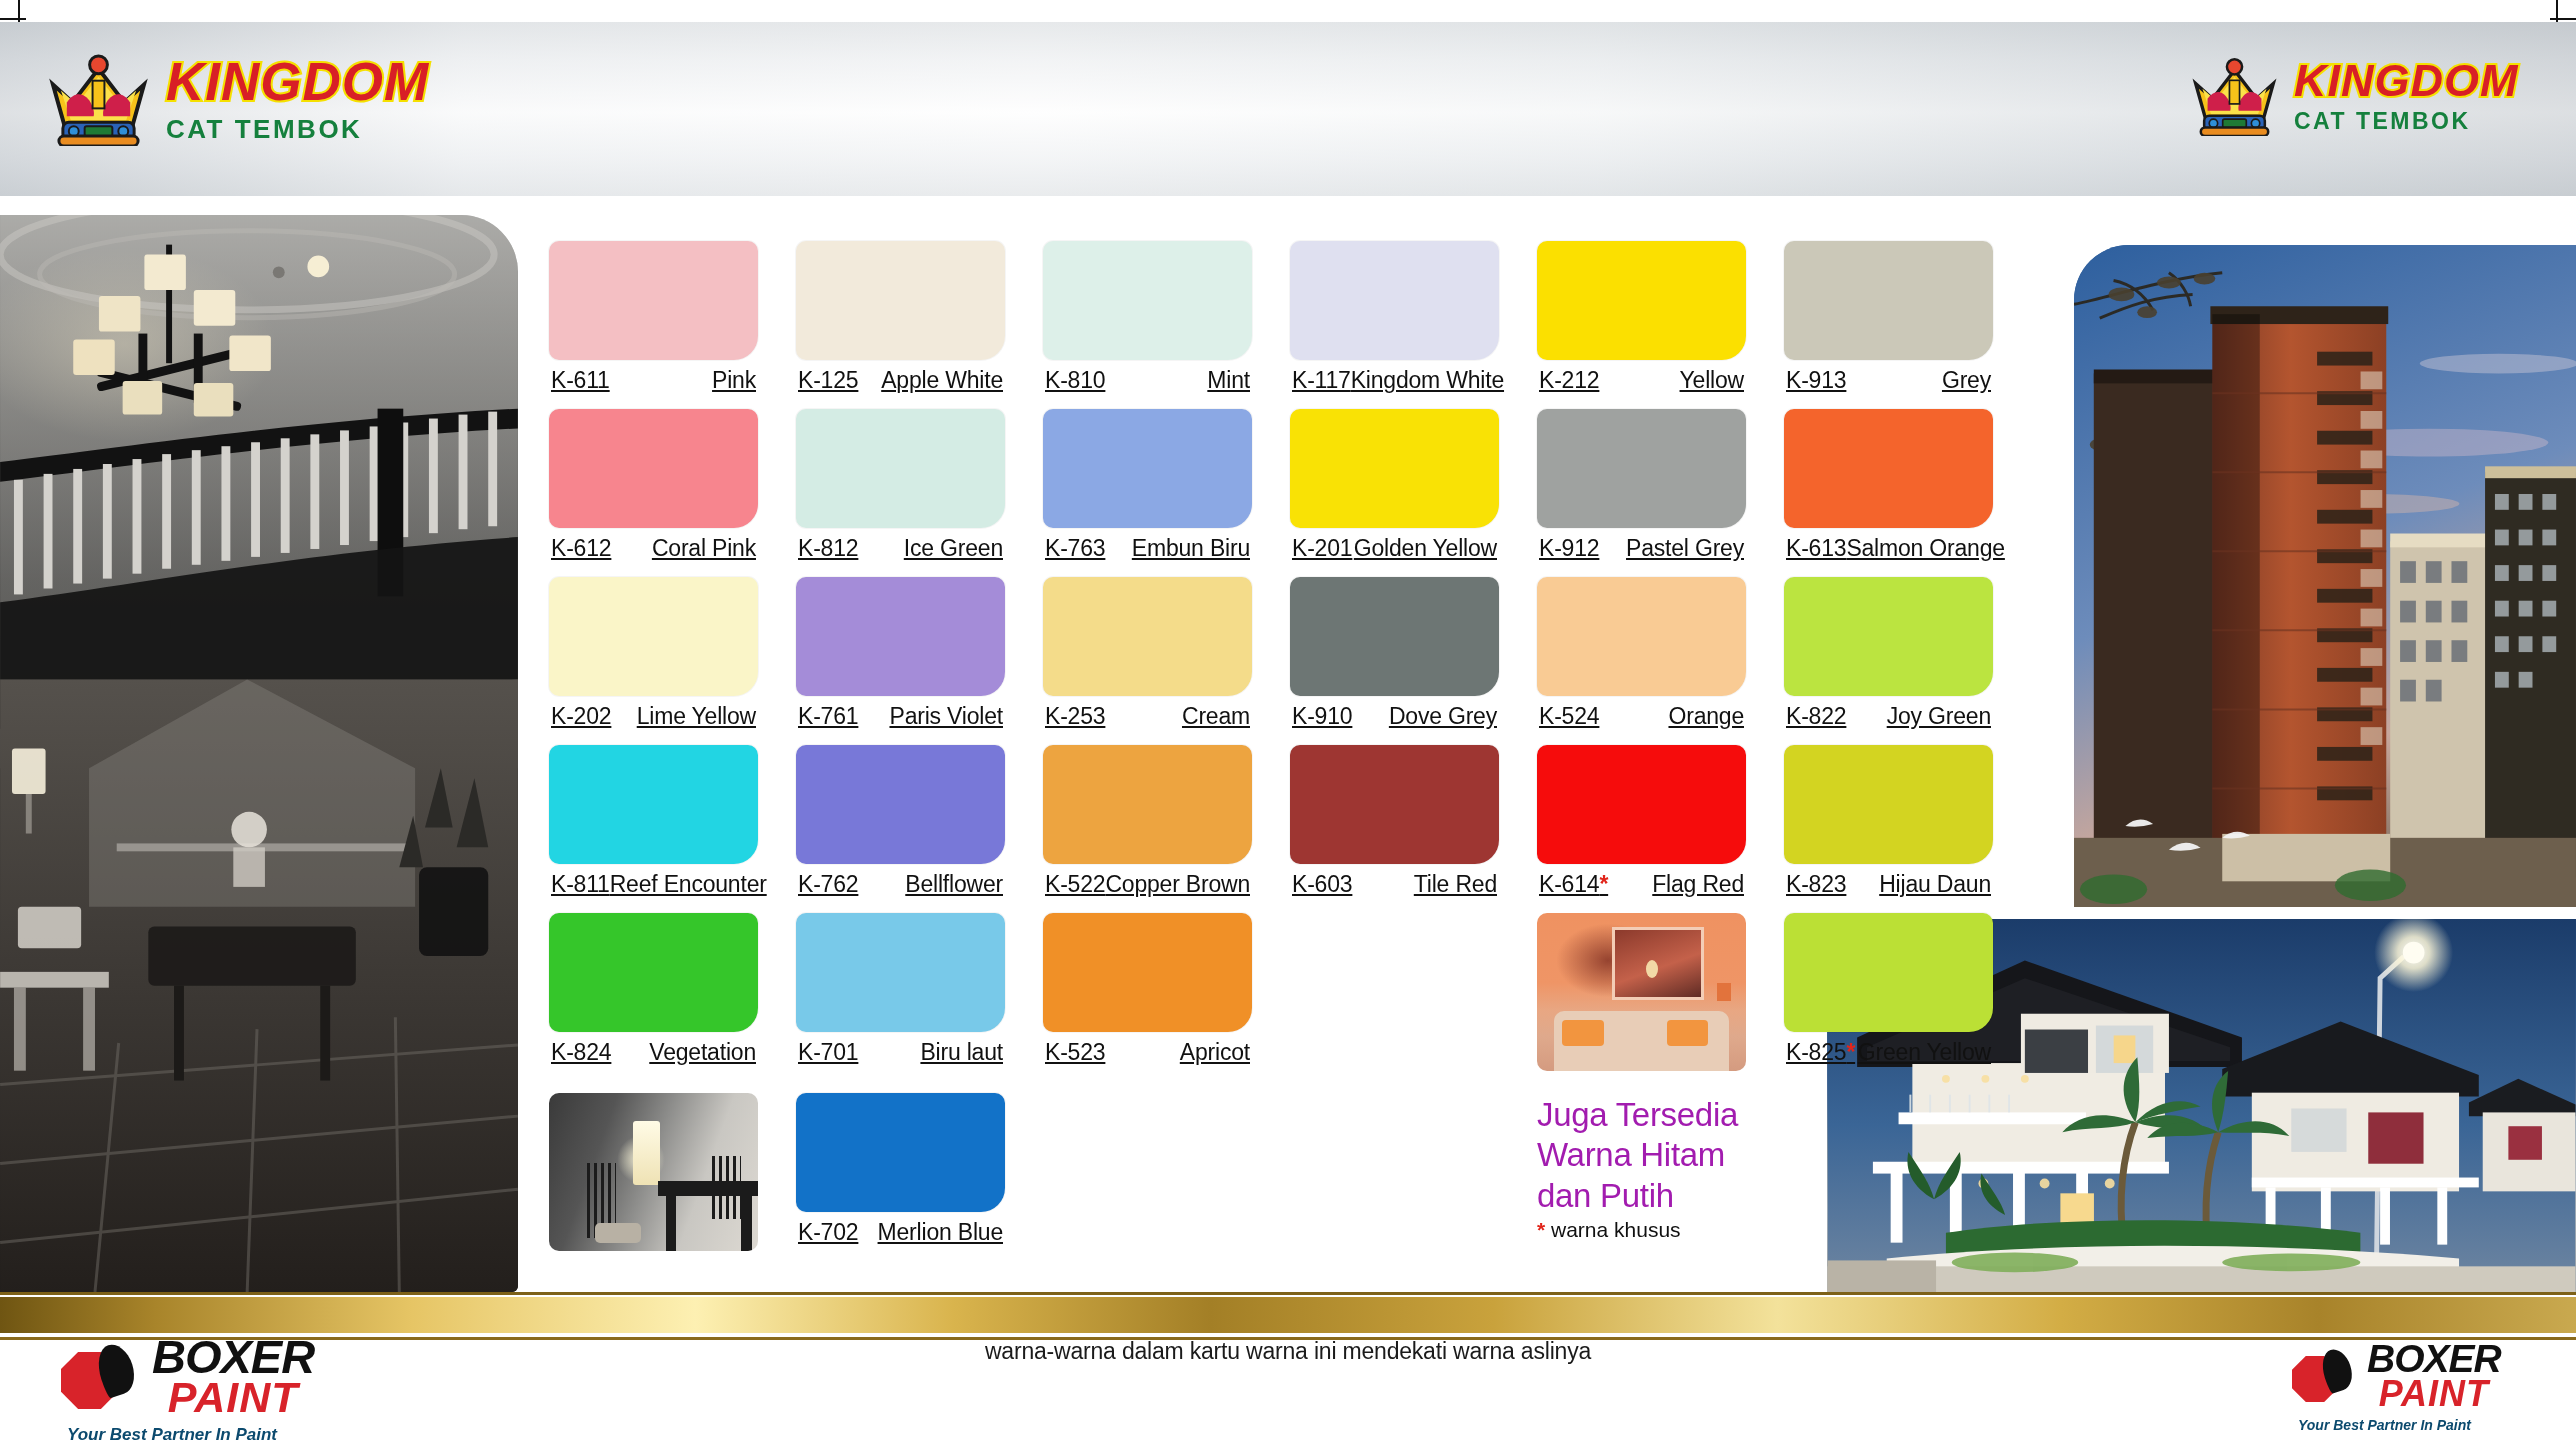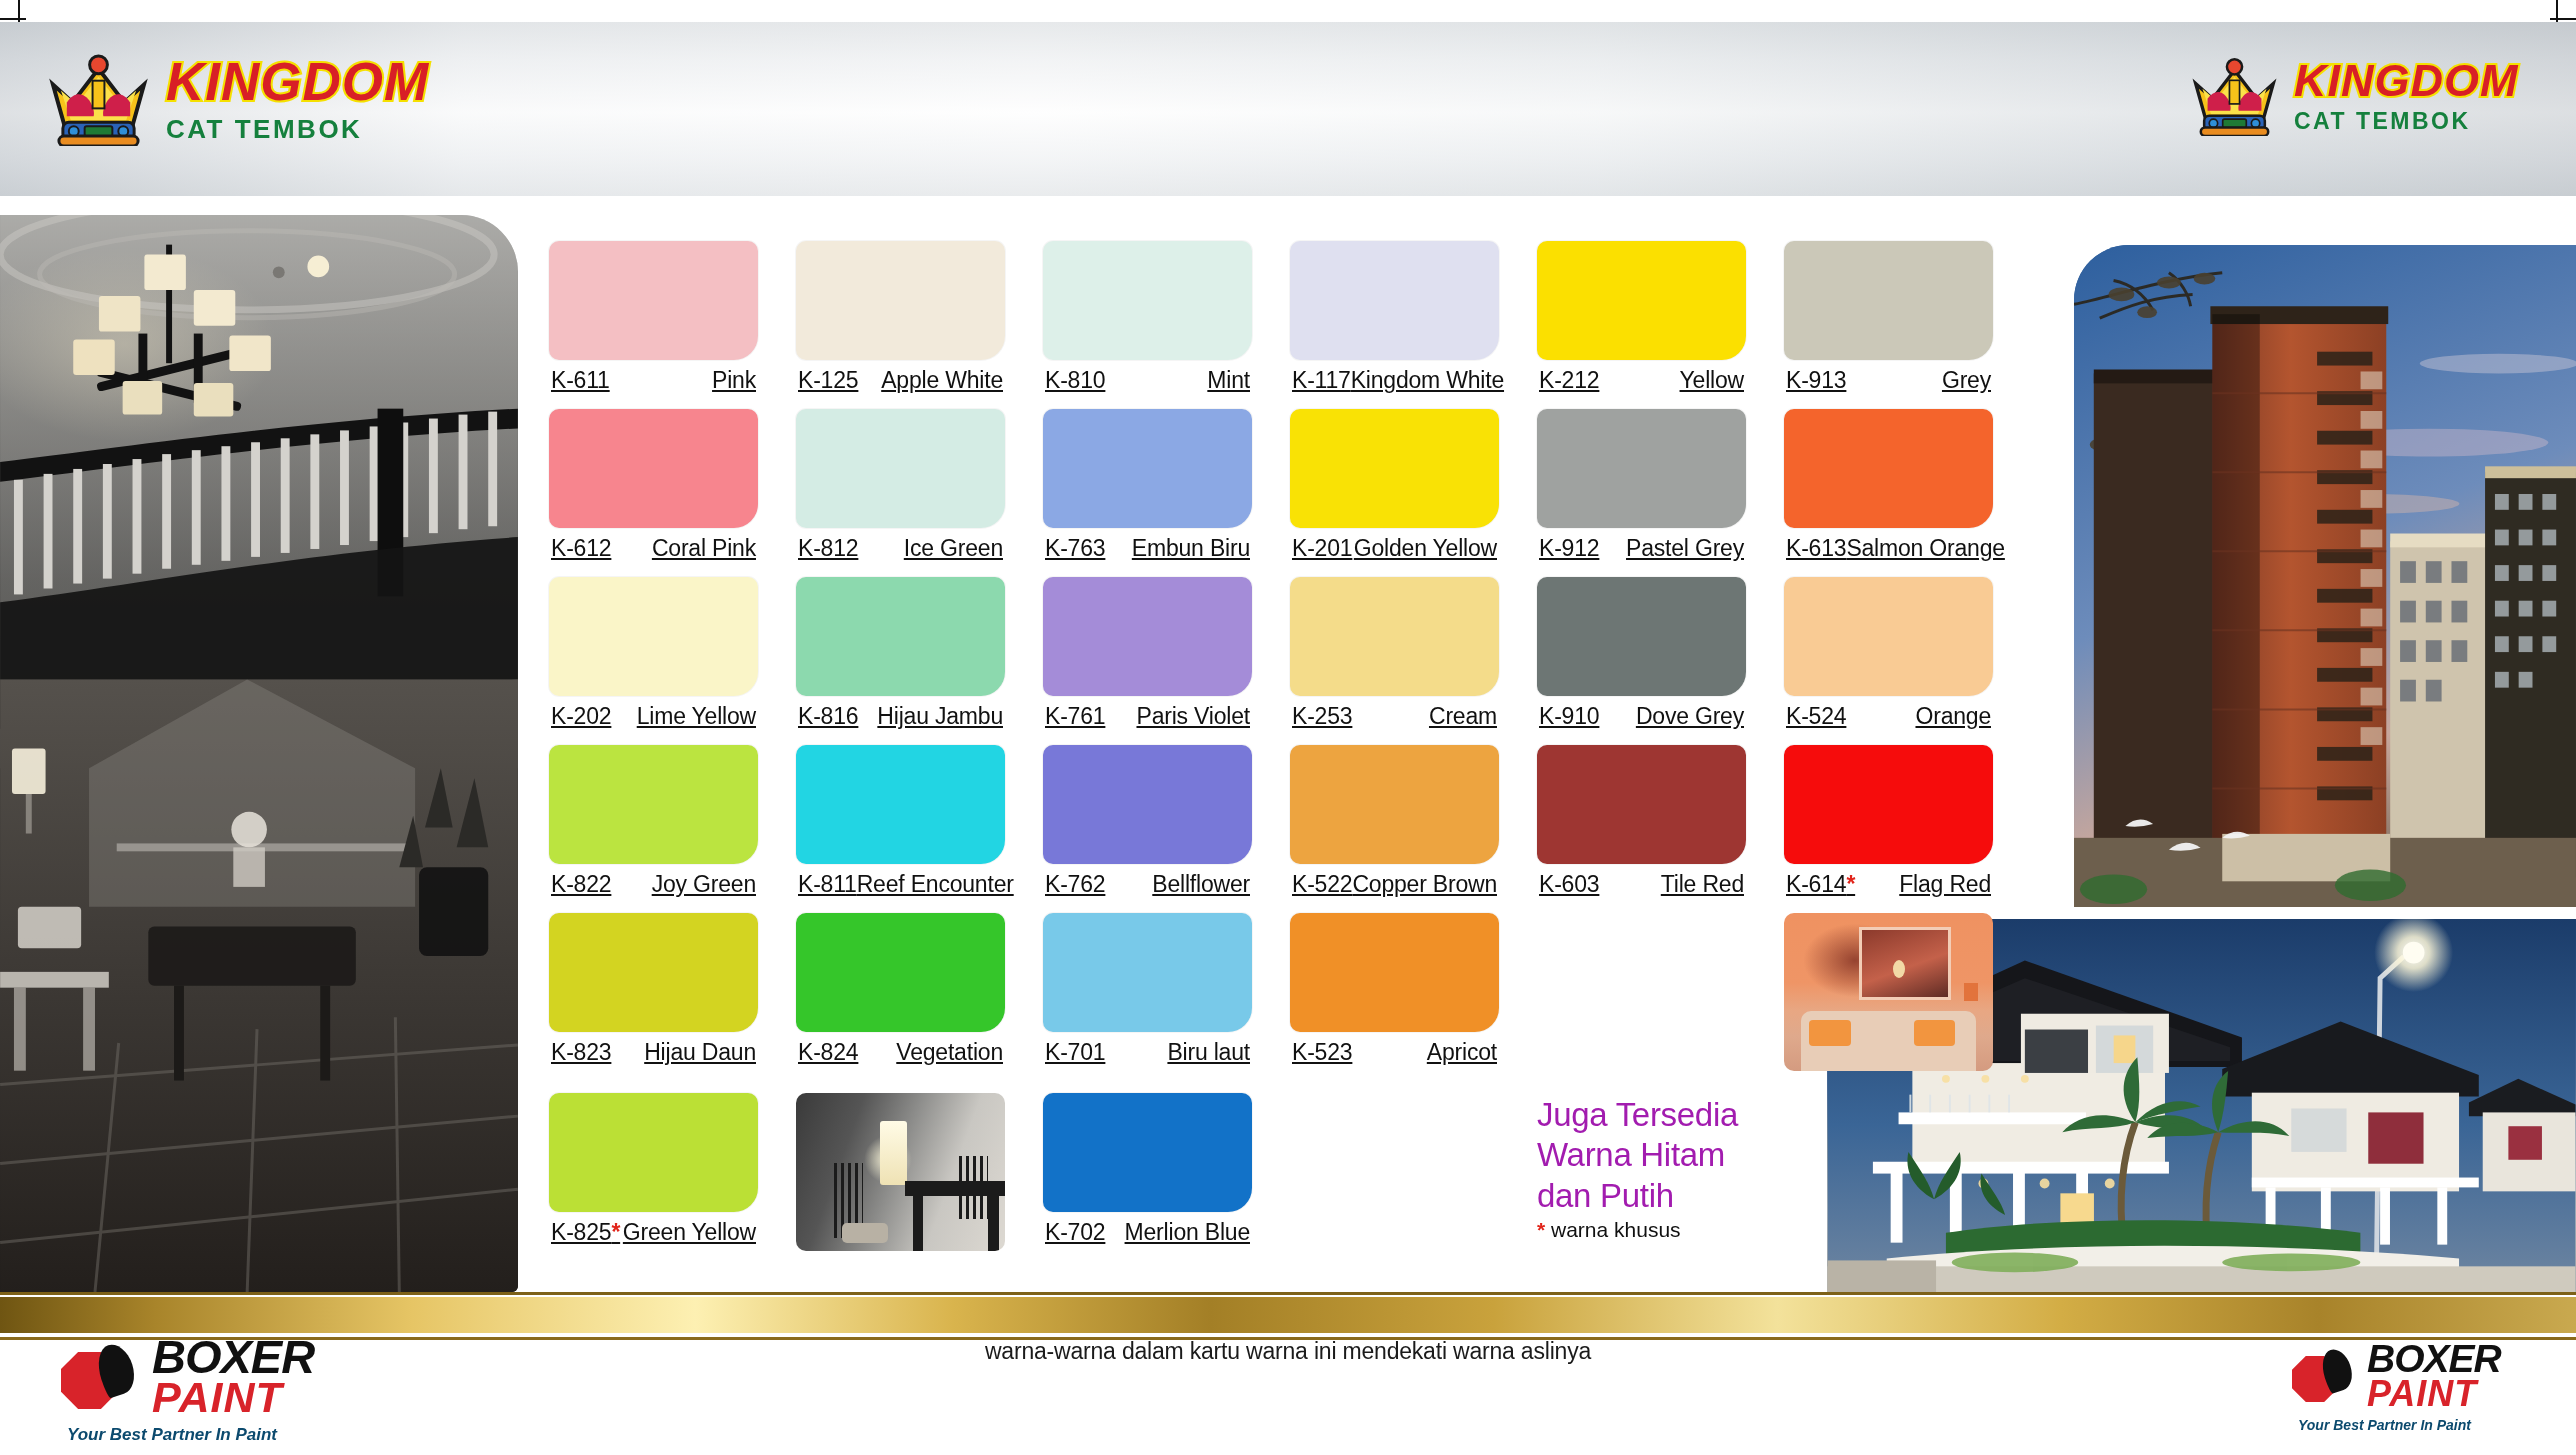--- a/index.html
+++ b/index.html
@@ -131,21 +131,21 @@
   }
   #goldband .line-bot { position:absolute; left:0; bottom:1px; width:100%; height:3px; background:#8a6a1c; }
 
   #footer { position:absolute; left:0; top:1341px; width:2576px; height:115px; background:#fff; }
   #footer-note {
     position:absolute; left:50%; transform:translateX(-50%); top:1338px;
     font-size:23px; color:#1b1b1b; letter-spacing:-0.2px; white-space:nowrap;
   }
 
   
-  .boxer { position:absolute; display:flex; flex-direction:column; align-items:flex-start; }
+  .boxer { position:absolute; display:flex; flex-direction:column; align-items:flex-start;text-align:center; }
   #boxer-left { left:61px; top:1335px; }
   #boxer-right { left:2292px; top:1341px; }
   .boxer-row { display:flex; align-items:center; gap:10px; }
   .boxer-mark { position:relative; }
   .octagon {
     background:#d8232a;
     clip-path: polygon(30% 0%, 70% 0%, 100% 30%, 100% 70%, 70% 100%, 30% 100%, 0% 70%, 0% 30%);
   }
   .swoosh {
     position:absolute; background:#111; border-radius:50% 50% 50% 10% / 60% 50% 50% 40%;
@@ -629,27 +629,20 @@
         </div>
     </div>
     <div class="cell">
       <div class="swatch" style="background: rgb(250, 245, 200);"></div>
       <div class="label">
           <span class="code">K-202</span>
           <span class="cname">Lime Yellow</span>
         </div>
     </div>
     <div class="cell">
-      <div class="swatch" style="background: rgb(140, 217, 174);"></div>
-      <div class="label">
-          <span class="code">K-816</span>
-          <span class="cname">Hijau Jambu</span>
-        </div>
-    </div>
-    <div class="cell">
       <div class="swatch" style="background: rgb(164, 140, 216);"></div>
       <div class="label">
           <span class="code">K-761</span>
           <span class="cname">Paris Violet</span>
         </div>
     </div>
     <div class="cell">
       <div class="swatch" style="background: rgb(244, 220, 138);"></div>
       <div class="label">
           <span class="code">K-253</span>

